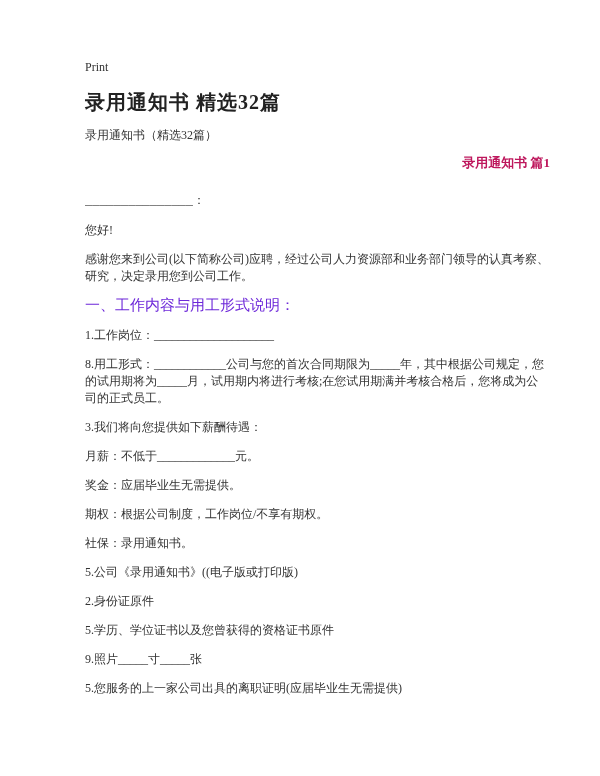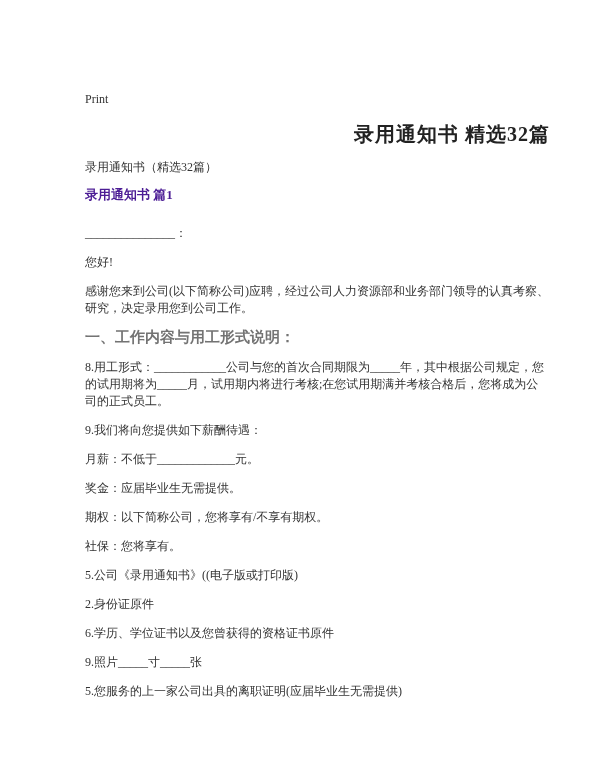--- a/index.html
+++ b/index.html
@@ -11,68 +11,70 @@
     width: 600px;
     height: 776px;
     overflow: hidden;
     font-family: "Liberation Serif", "DejaVu Serif", serif;
     color: #333333;
   }
   .page {
     box-sizing: border-box;
     width: 600px;
     height: 776px;
-    padding: 92px 50px 20px 85px;
+    padding: 60px 50px 20px 85px;
     background: #ffffff;
   }
   .print {
     font-size: 12px;
     line-height: 15px;
     margin: 0;
     color: #333333;
     cursor: pointer;
   }
   .doc-title {
     font-size: 20px;
     line-height: 26px;
     font-weight: bold;
-    text-align: right;
+    text-align: left;
     color: #222222;
     margin: 14px 0 0 0;
     letter-spacing: 1px;
   }
   .subtitle {
     font-size: 12px;
     line-height: 17px;
     margin: 20px 0 0 0;
   }
   .article-heading {
     font-size: 13px;
     line-height: 18px;
     font-weight: bold;
-    color: #4c1d95;
+    color: #be185d;
     margin: 10px 0 13px 0;
+    text-align: right;
   }
   .body-line {
     font-size: 12px;
     line-height: 17px;
     margin: 12px 0 0 0;
   }
   .salutation {
     margin-top: 21px;
   }
   .section-heading {
     font-size: 15px;
     line-height: 20px;
-    font-weight: bold;
-    color: #737373;
+    font-weight: normal;
+    color: #6d28d9;
     margin: 10px 0 0 0;
   }
   .blank {
     letter-spacing: 0;
+    font-family: Liberation Mono, monospace;
   }
 </style>
 </head>
 <body>
 
 <div class="page">
 
   <p class="print">Print</p>
 
   <h1 class="doc-title">录用通知书 精选32篇</h1>
@@ -82,27 +84,28 @@
   <h2 class="article-heading">录用通知书 篇1</h2>
 
   <p class="body-line salutation blank">_______________：</p>
 
   <p class="body-line">您好!</p>
 
   <p class="body-line">感谢您来到公司(以下简称公司)应聘，经过公司人力资源部和业务部门领导的认真考察、研究，决定录用您到公司工作。</p>
 
   <h3 class="section-heading">一、工作内容与用工形式说明：</h3>
 
+  <p class="body-line">1.工作岗位：____________________</p>
   <p class="body-line">8.用工形式：____________公司与您的首次合同期限为_____年，其中根据公司规定，您的试用期将为_____月，试用期内将进行考核;在您试用期满并考核合格后，您将成为公司的正式员工。</p>
-  <p class="body-line">9.我们将向您提供如下薪酬待遇：</p>
+  <p class="body-line">3.我们将向您提供如下薪酬待遇：</p>
   <p class="body-line">月薪：不低于_____________元。</p>
   <p class="body-line">奖金：应届毕业生无需提供。</p>
-  <p class="body-line">期权：以下简称公司，您将享有/不享有期权。</p>
-  <p class="body-line">社保：您将享有。</p>
+  <p class="body-line">期权：根据公司制度，工作岗位/不享有期权。</p>
+  <p class="body-line">社保：录用通知书。</p>
 
 
   <p class="body-line">5.公司《录用通知书》((电子版或打印版)</p>
   <p class="body-line">2.身份证原件</p>
-  <p class="body-line">6.学历、学位证书以及您曾获得的资格证书原件</p>
+  <p class="body-line">5.学历、学位证书以及您曾获得的资格证书原件</p>
   <p class="body-line">9.照片_____寸_____张</p>
   <p class="body-line">5.您服务的上一家公司出具的离职证明(应届毕业生无需提供)</p>
 
 </div>
 
 </body></html>

